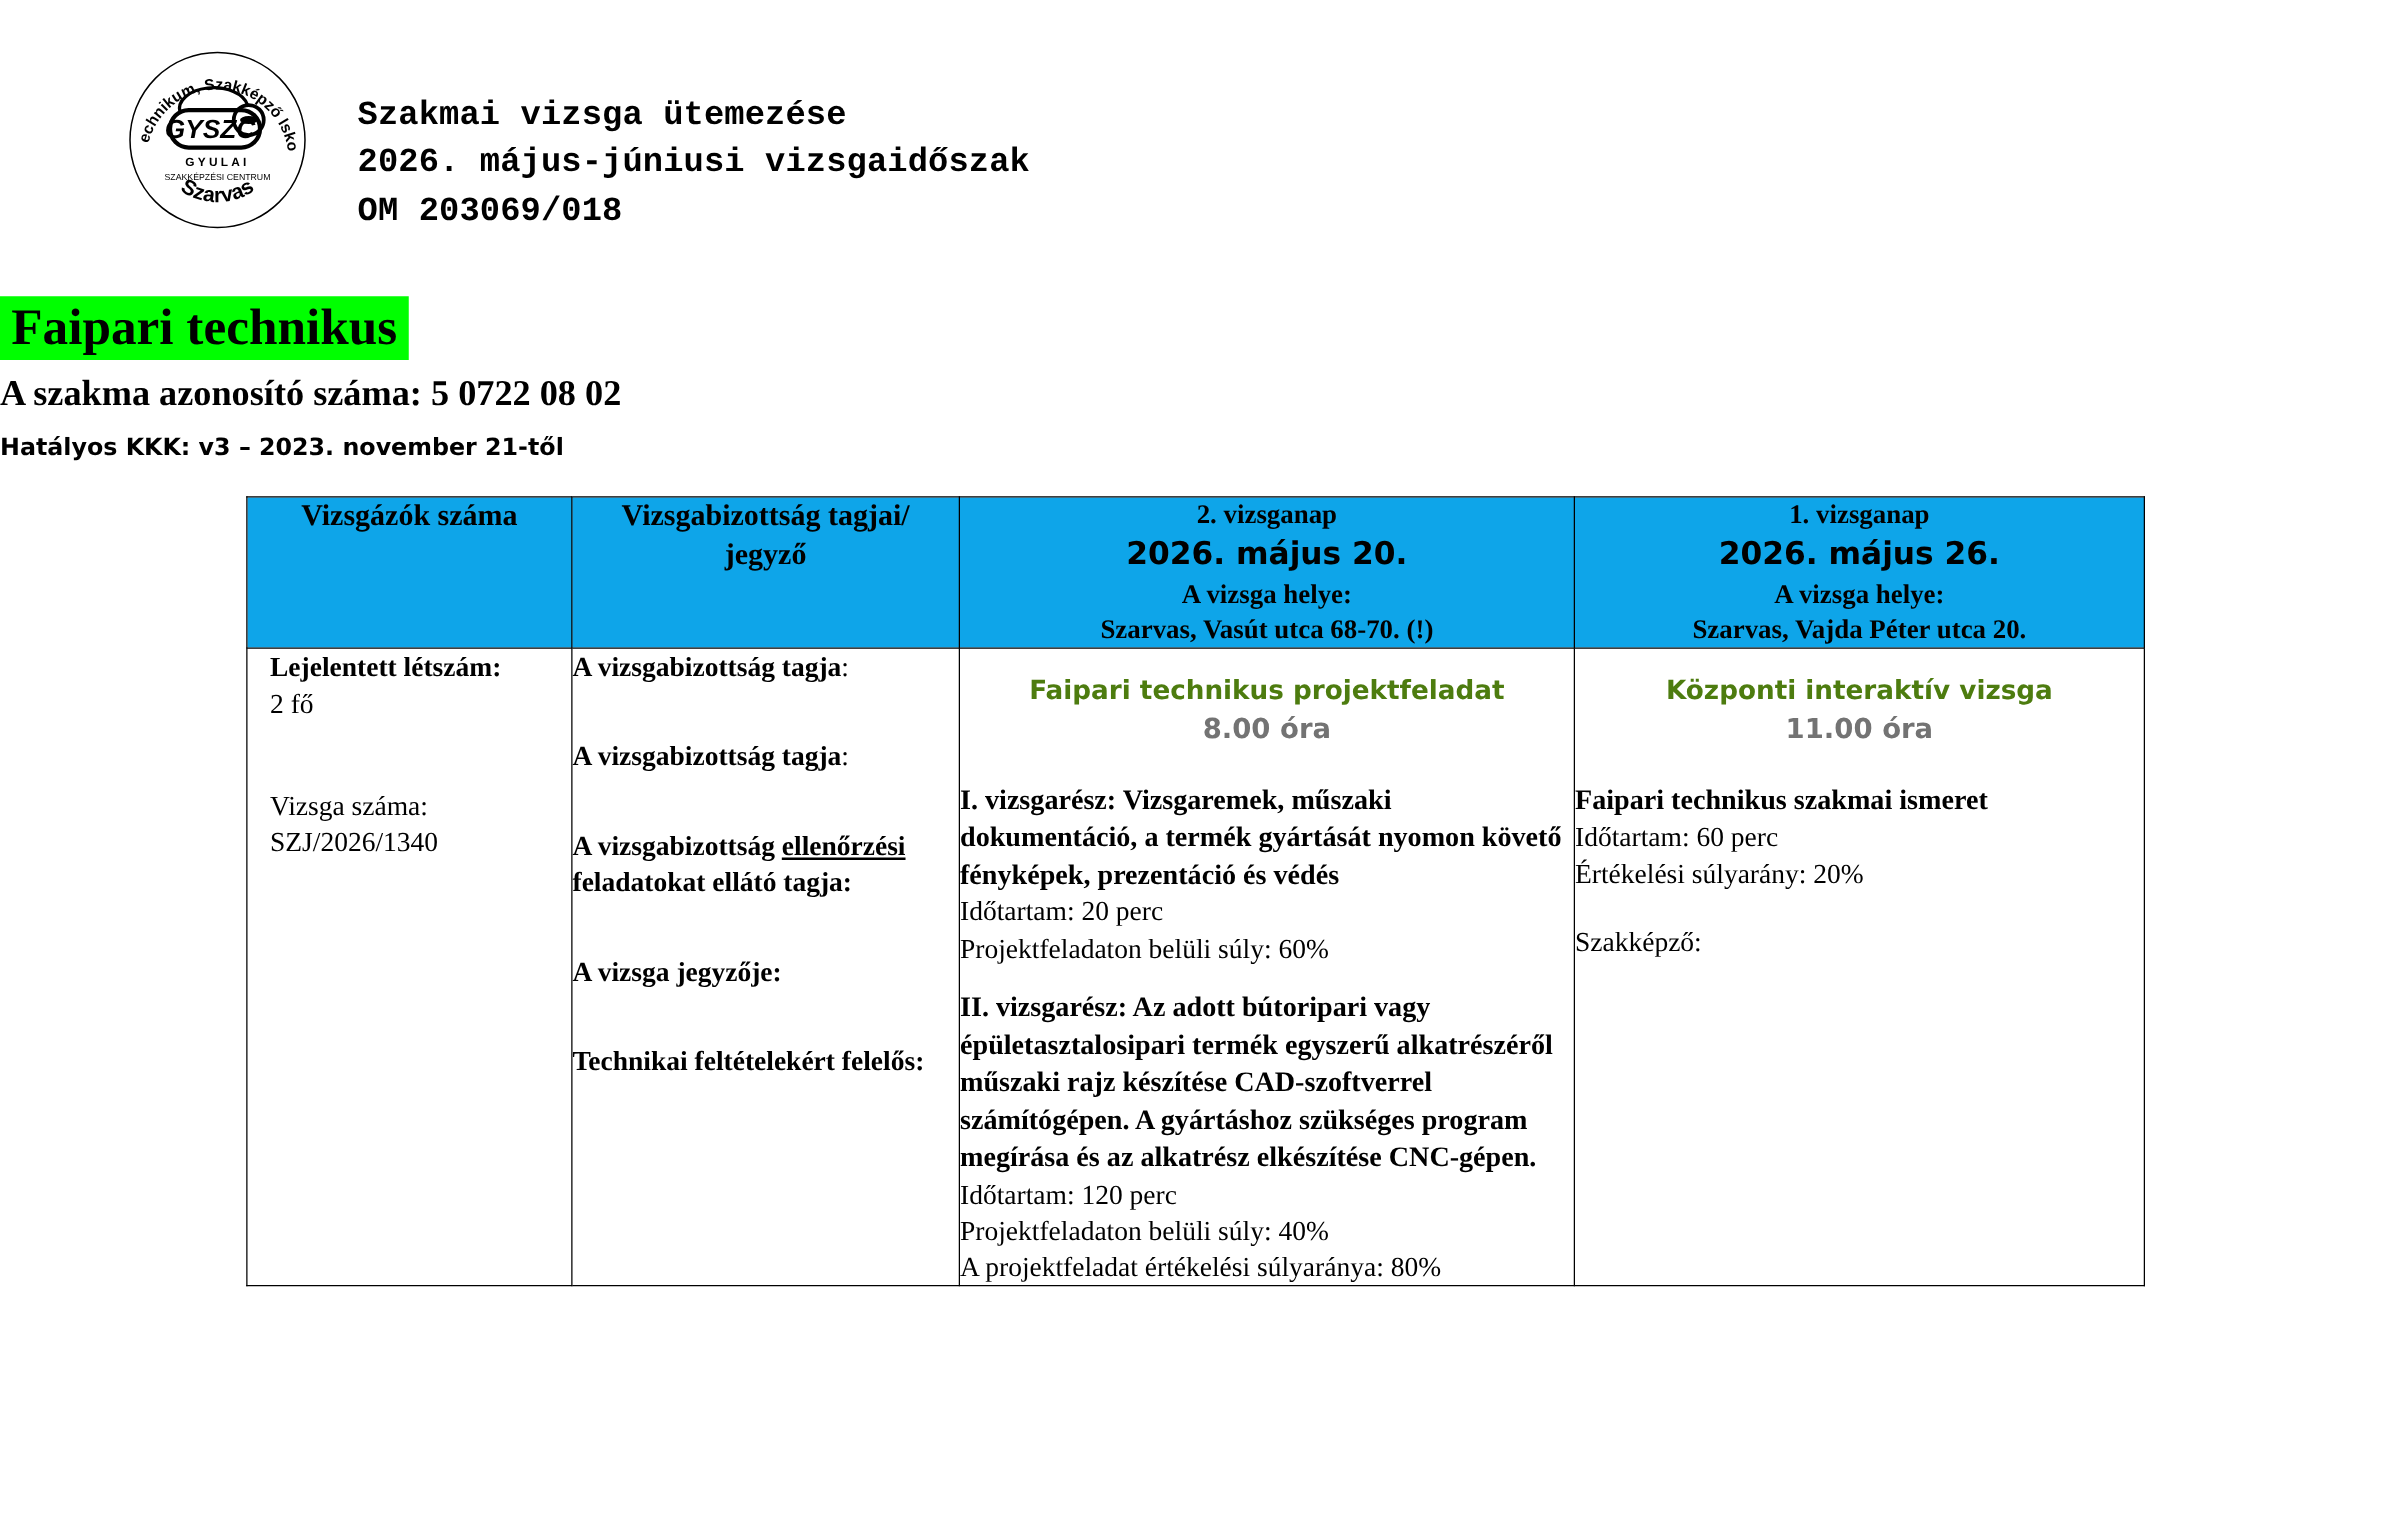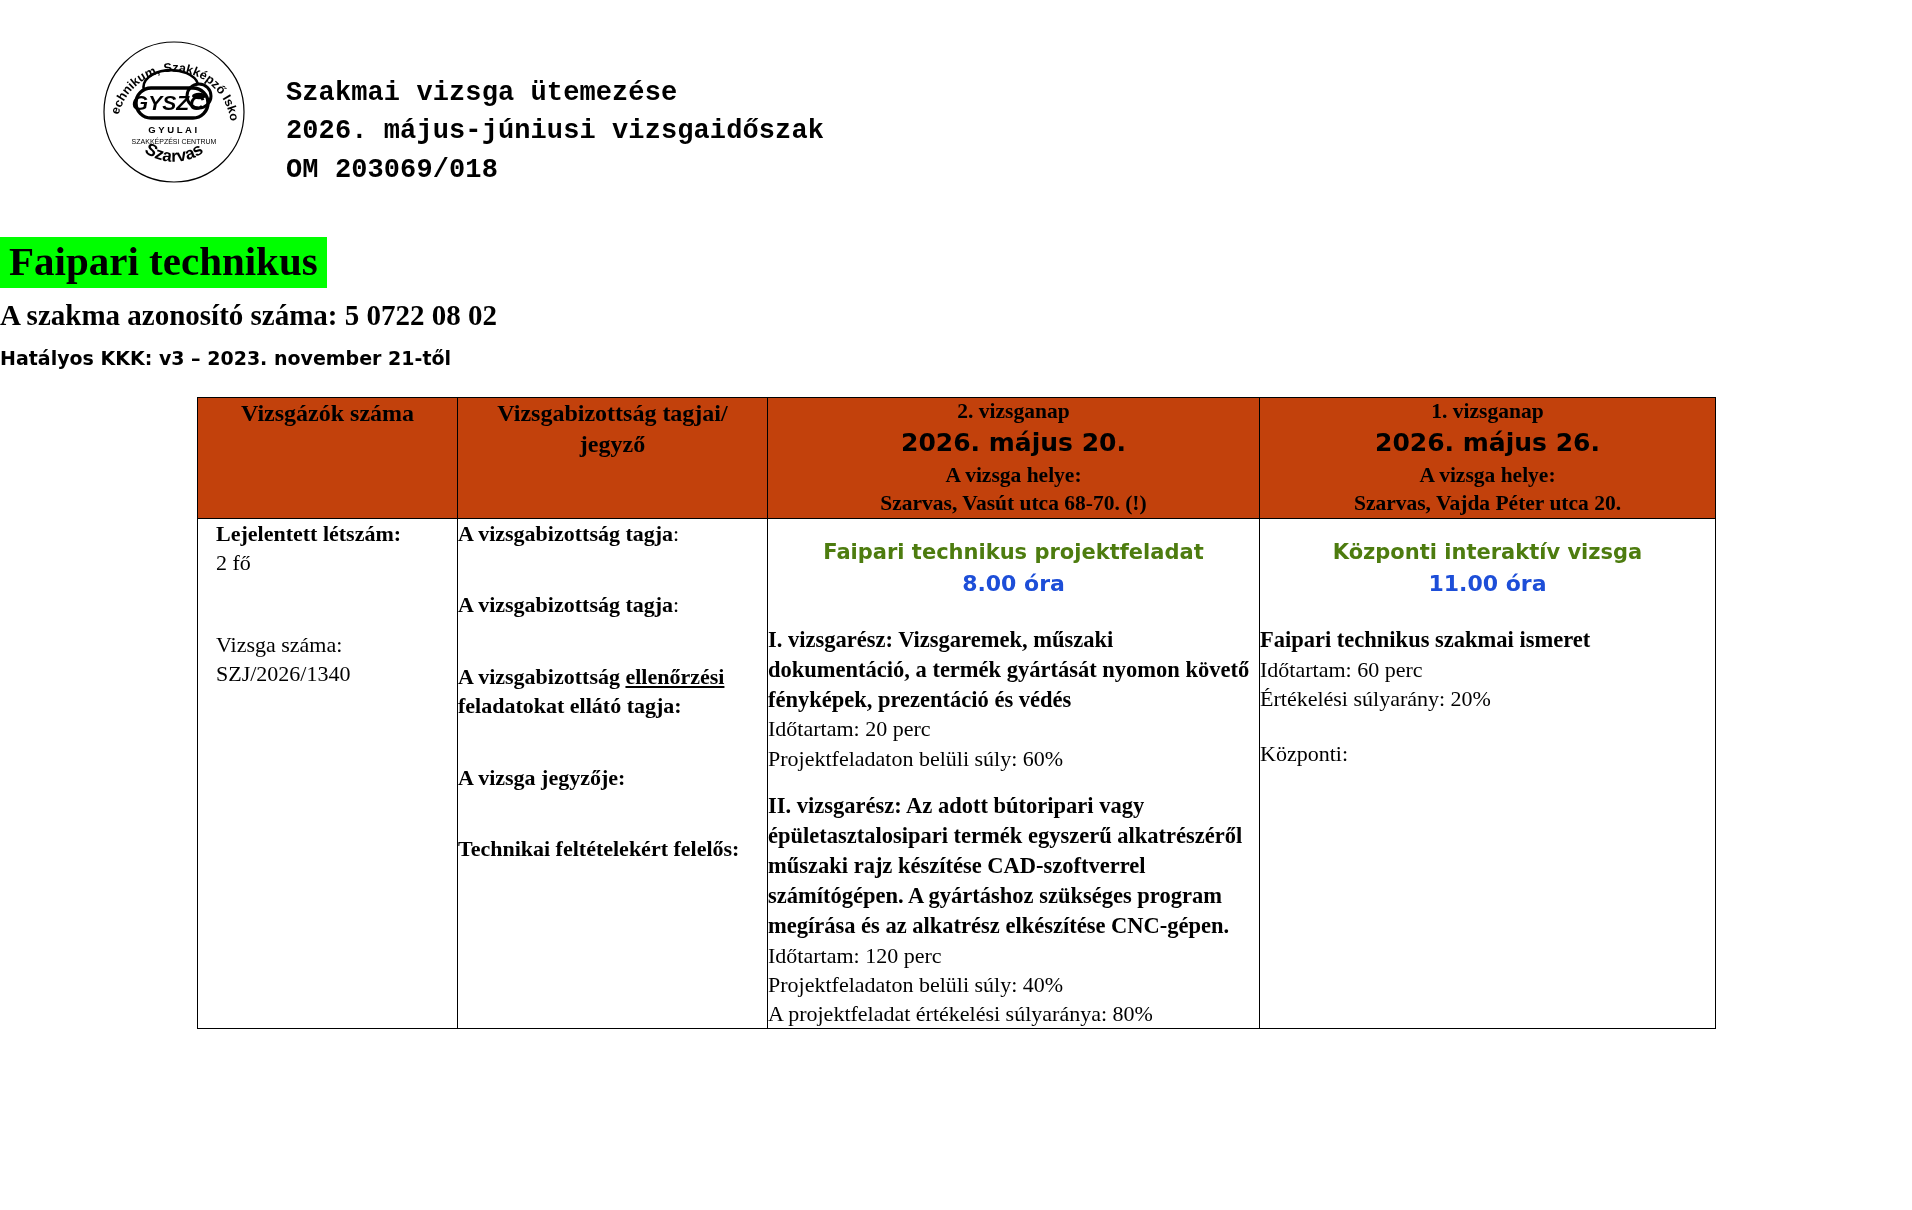--- a/index.html
+++ b/index.html
@@ -79,21 +79,21 @@
     border-collapse: collapse;
     width: 100%;
     table-layout: fixed;
   }
   table.sched td {
     border: 1.6px solid #000000;
     vertical-align: top;
     padding: 0;
   }
   thead td {
-    background: #c2410c;
+    background: #0ea5e9;
     text-align: center;
     vertical-align: middle;
     padding: 12px 8px 14px 8px;
   }
   col.c1 { width: 260px; }
   col.c2 { width: 310px; }
   col.c3 { width: 492px; }
   col.c4 { width: 456px; }
 
   .hd-serif {
@@ -140,21 +140,21 @@
     font-weight: bold;
     font-size: 21px;
     line-height: 1.3;
     color: #4d7c0f;
   }
   .task-time {
     font-family: "DejaVu Sans", "Liberation Sans", sans-serif;
     font-weight: bold;
     font-size: 22px;
     line-height: 1.3;
-    color: #1d4ed8;
+    color: #737373;
     margin-top: 4px;
   }
   .part-head {
     font-family: "Liberation Serif", "DejaVu Serif", serif;
     font-weight: bold;
     font-size: 22.5px;
     line-height: 1.33;
   }
   .part-line {
     font-family: "Liberation Serif", "DejaVu Serif", serif;
@@ -279,18 +279,18 @@
         </td>
 
         <td class="col4">
           <div class="task-title center">Központi interaktív vizsga</div>
           <div class="task-time center">11.00 óra</div>
           <div class="gap-sm"></div>
           <div class="part-head">Faipari technikus szakmai ismeret</div>
           <div class="part-line">Időtartam: 60 perc</div>
           <div class="part-line">Értékelési súlyarány: 20%</div>
           <div class="gap-sm"></div>
-          <div class="part-line">Központi:</div>
+          <div class="part-line">Szakképző:</div>
         </td>
       </tr>
     </tbody>
   </table>
 </div>
 
 </body></html>

